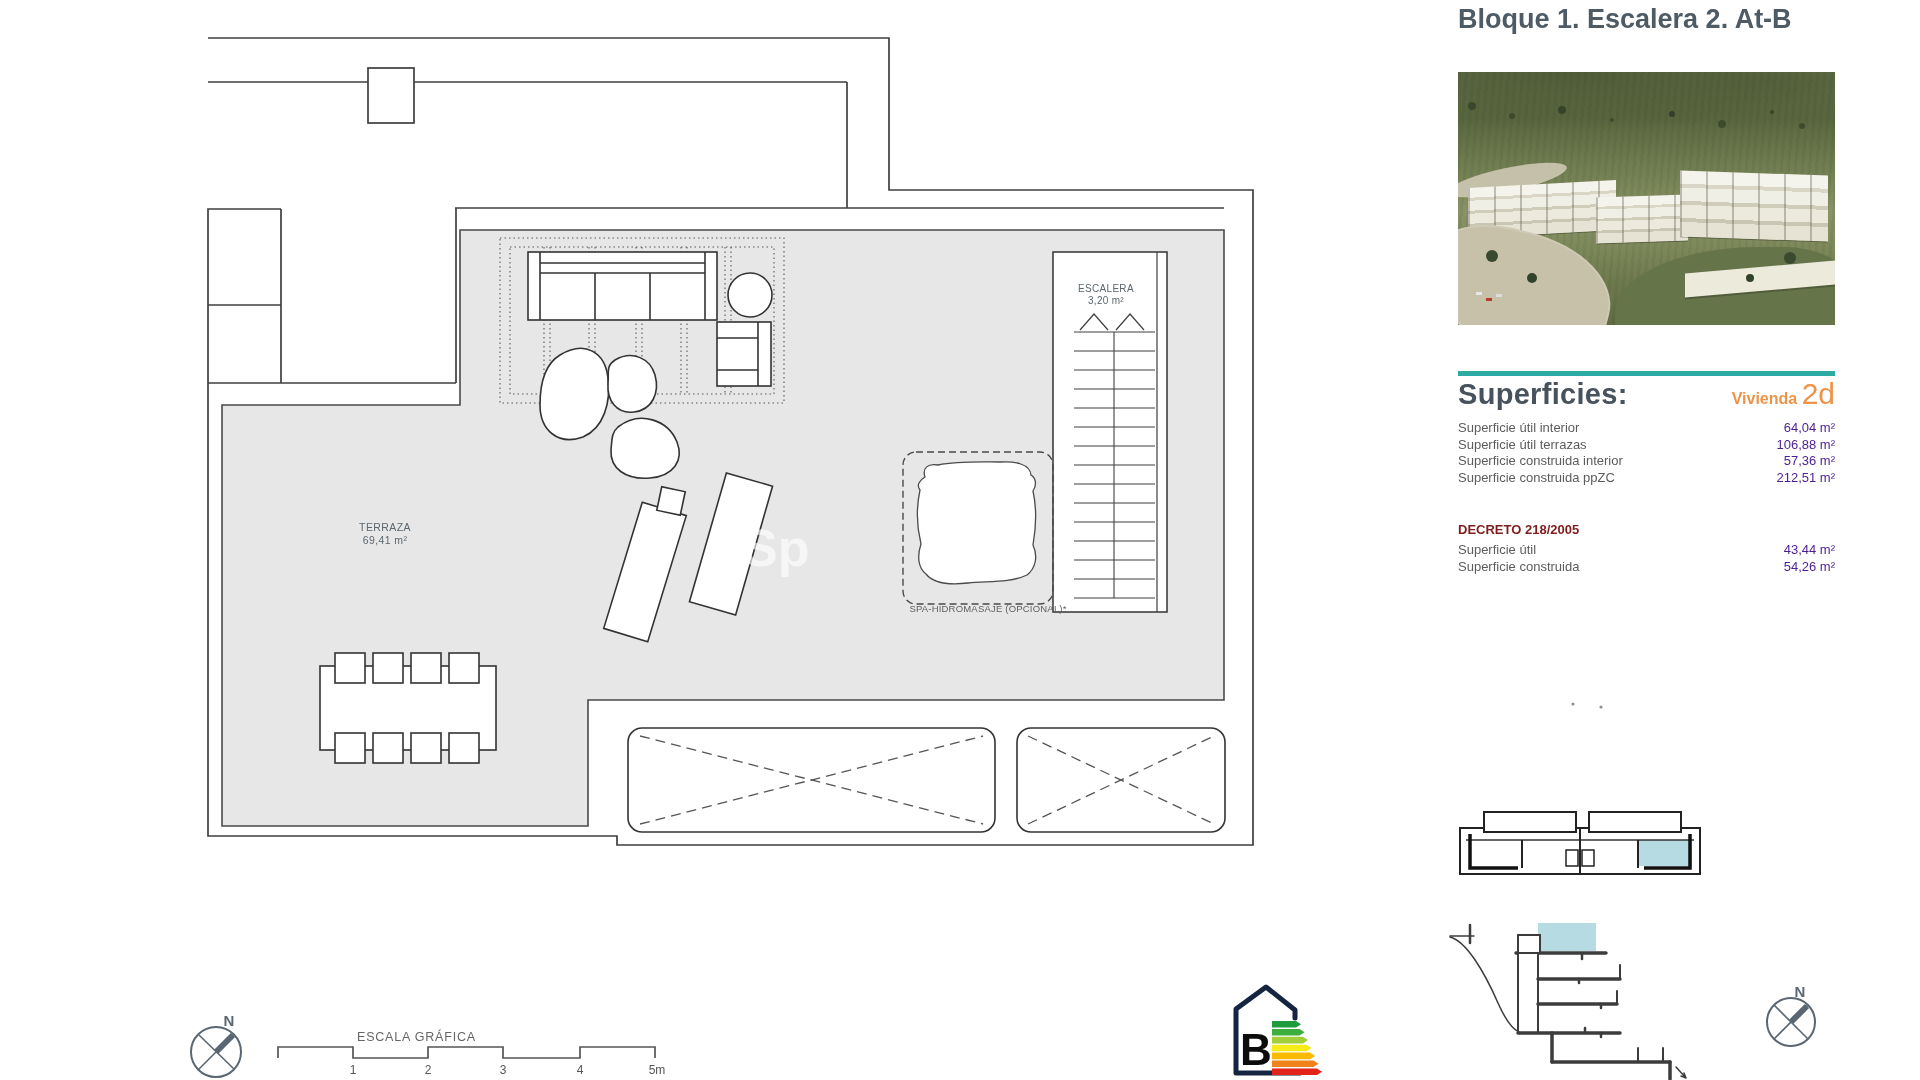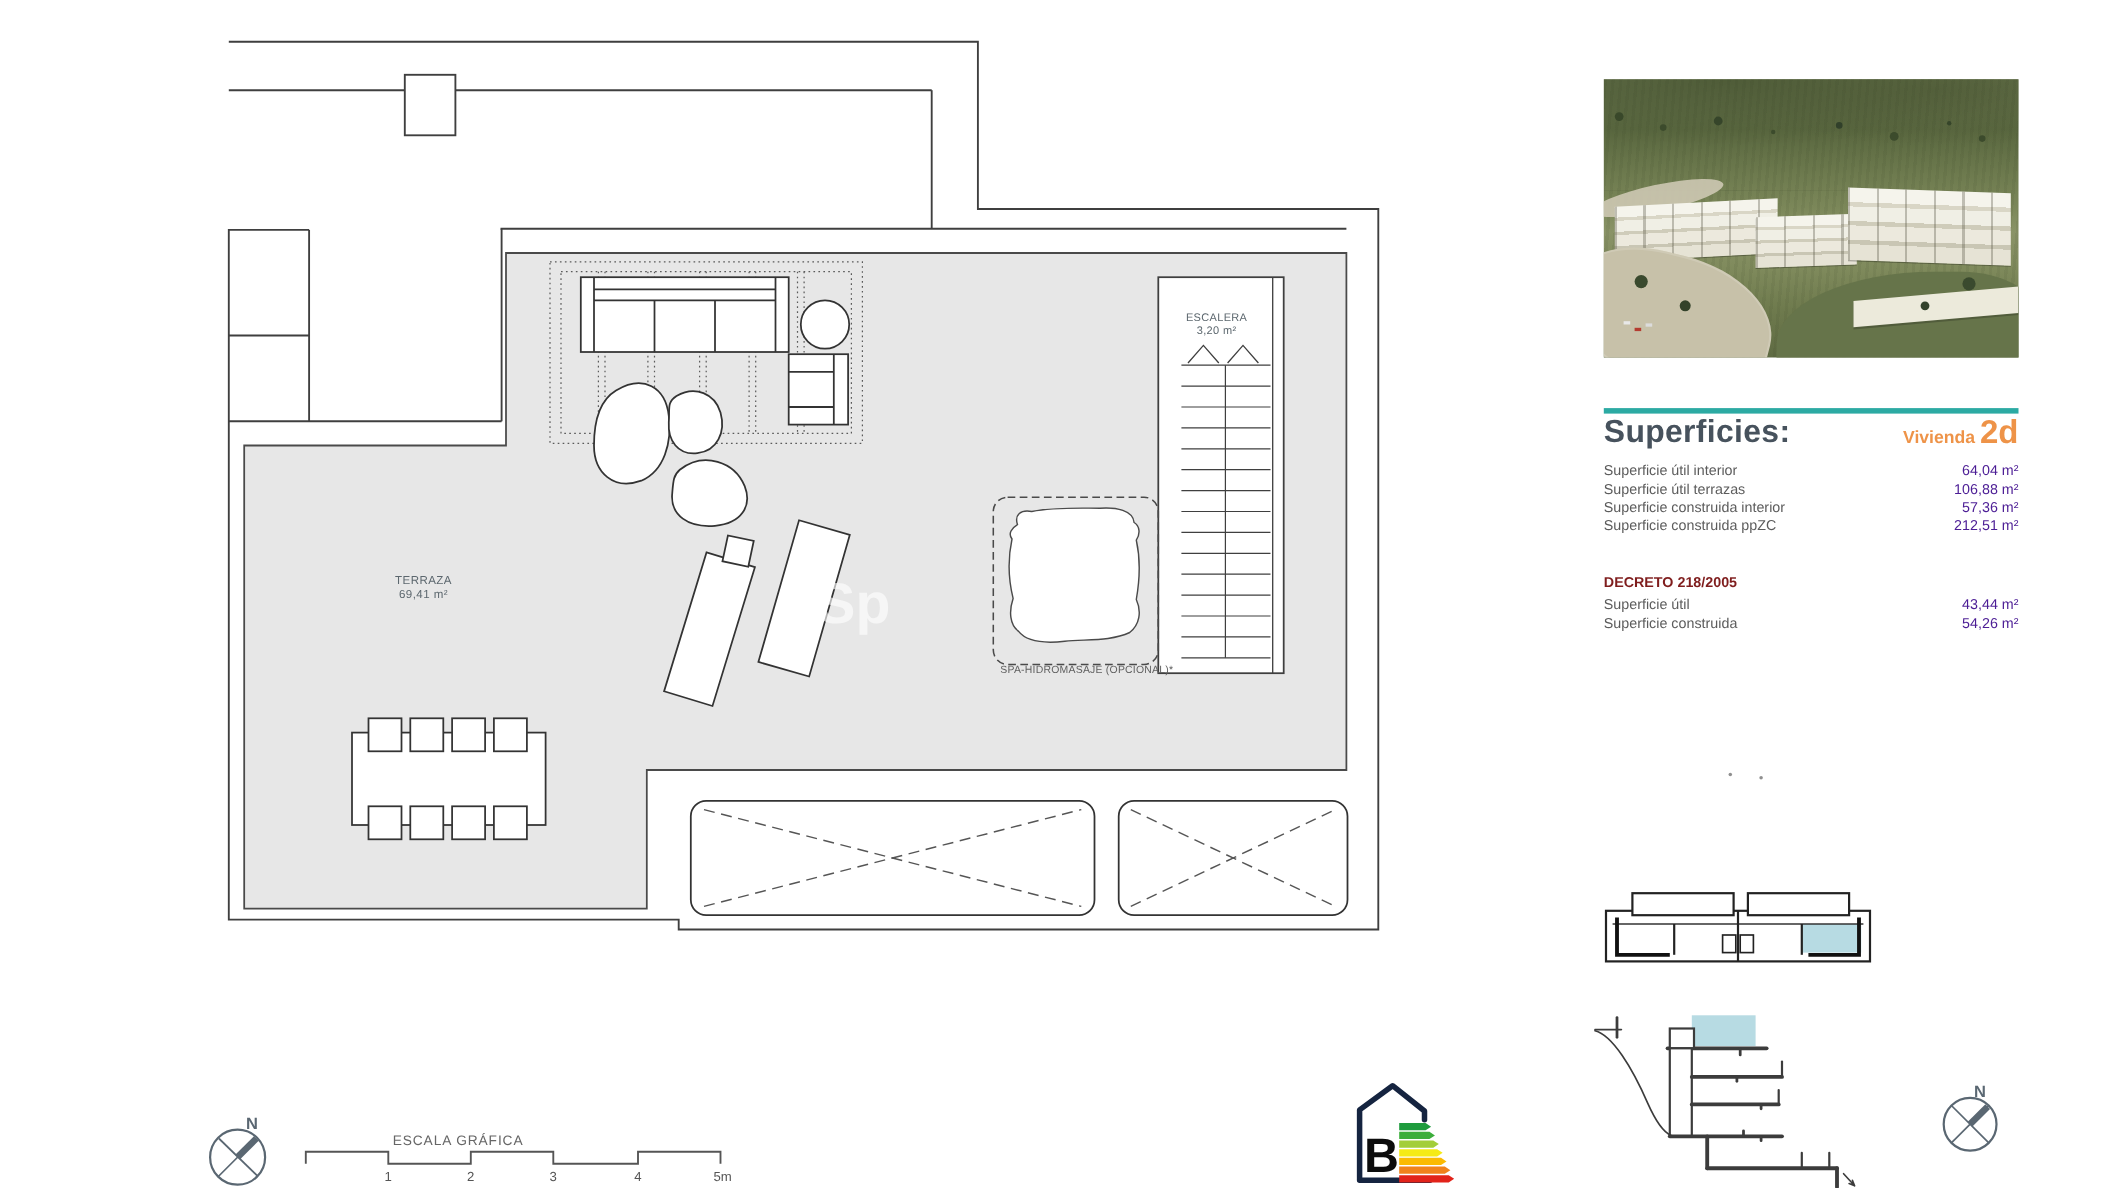--- a/index.html
+++ b/index.html
@@ -42,25 +42,25 @@
     transform:skewY(-5deg);box-shadow:0 2px 0 rgba(0,0,0,.2);}
   .ph-trees{position:absolute;left:10px;top:30px;width:8px;height:8px;border-radius:50%;background:#39482a;
     box-shadow:40px 10px 0 -1px #3c4b2c,90px 4px 0 0 #36452a,140px 14px 0 -2px #3c4b2c,
       200px 8px 0 -1px #31402a,250px 18px 0 0 #3c4b2c,300px 6px 0 -2px #36452a,330px 20px 0 -1px #3c4b2c,
       20px 150px 0 2px #3a4a2e,60px 172px 0 1px #33422a,318px 152px 0 2px #3a4a2e,278px 172px 0 0 #33422a;}
   .ph-cars{position:absolute;left:18px;bottom:30px;width:6px;height:3px;background:#e8e8e8;
     box-shadow:10px 6px 0 #b43c30,20px 2px 0 #dcdcdc;}
 
   .teal-bar{position:absolute;left:1458px;top:371px;width:377px;height:5px;background:#2caaa3;}
   .sup{position:absolute;left:1458px;top:377px;width:377px;}
-  .sup-head{display:flex;justify-content:space-between;align-items:flex-start;}
+  .sup-head{display:flex;justify-content:space-between;align-items:center;}
   .sup-title{color:#47525d;font-size:29px;font-weight:bold;letter-spacing:.3px;}
   .viv{white-space:nowrap;color:#ee9348;}
   .viv-label{font-size:16px;font-weight:bold;}
-  .viv-code{font-size:30px;font-weight:bold;}
+  .viv-code{font-size:30px;font-weight:normal;}
   .sup-rows{margin-top:9px;text-align:right;}
   .sup-row{display:flex;justify-content:space-between;font-size:13px;line-height:16.5px;}
   .sup-row .lbl{color:#5c5c5c;}
   .sup-row .val{color:#4c1d95;}
   .decreto{margin-top:36px;font-size:13px;font-weight:bold;color:#7f1d1d;line-height:16px;}
   .sup-rows2{margin-top:4px;}
 </style>
 </head>
 <body>
 
@@ -244,20 +244,21 @@
   <g stroke="#5a6772">
     <circle cx="1791" cy="1022" r="24" fill="none" stroke-width="2"></circle>
     <line x1="1774" y1="1039" x2="1808" y2="1005" stroke-width="1.6"></line>
     <line x1="1774" y1="1005" x2="1808" y2="1039" stroke-width="1.6"></line>
     <line x1="1791" y1="1022" x2="1807" y2="1006" stroke-width="6"></line>
     <text class="north-n" stroke="none" x="1800" y="997" text-anchor="middle">N</text>
   </g>
 </svg>
 
 <div class="right-title">
+  <div>Bloque 1. Escalera 2. At-B</div>
 </div>
 
 <div class="photo">
   <div class="ph-ridge"></div>
   <div class="ph-speckle"></div>
   <div class="ph-road2"></div>
   <div class="bld bld1"></div>
   <div class="bld bld2"></div>
   <div class="bld bld3"></div>
   <div class="ph-green-fg"></div>

